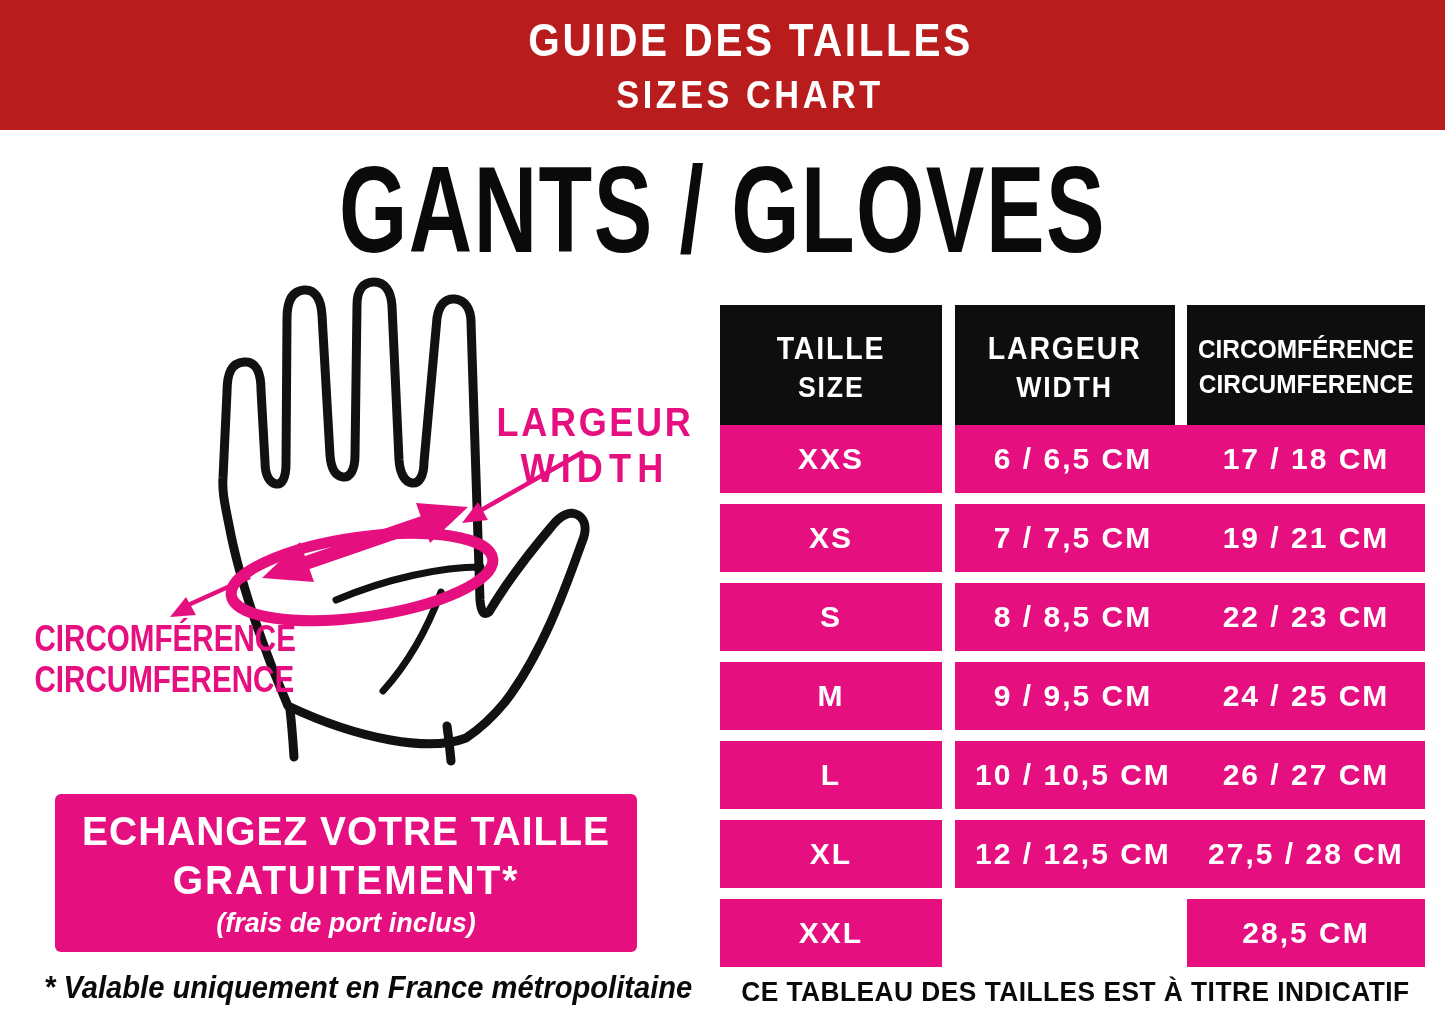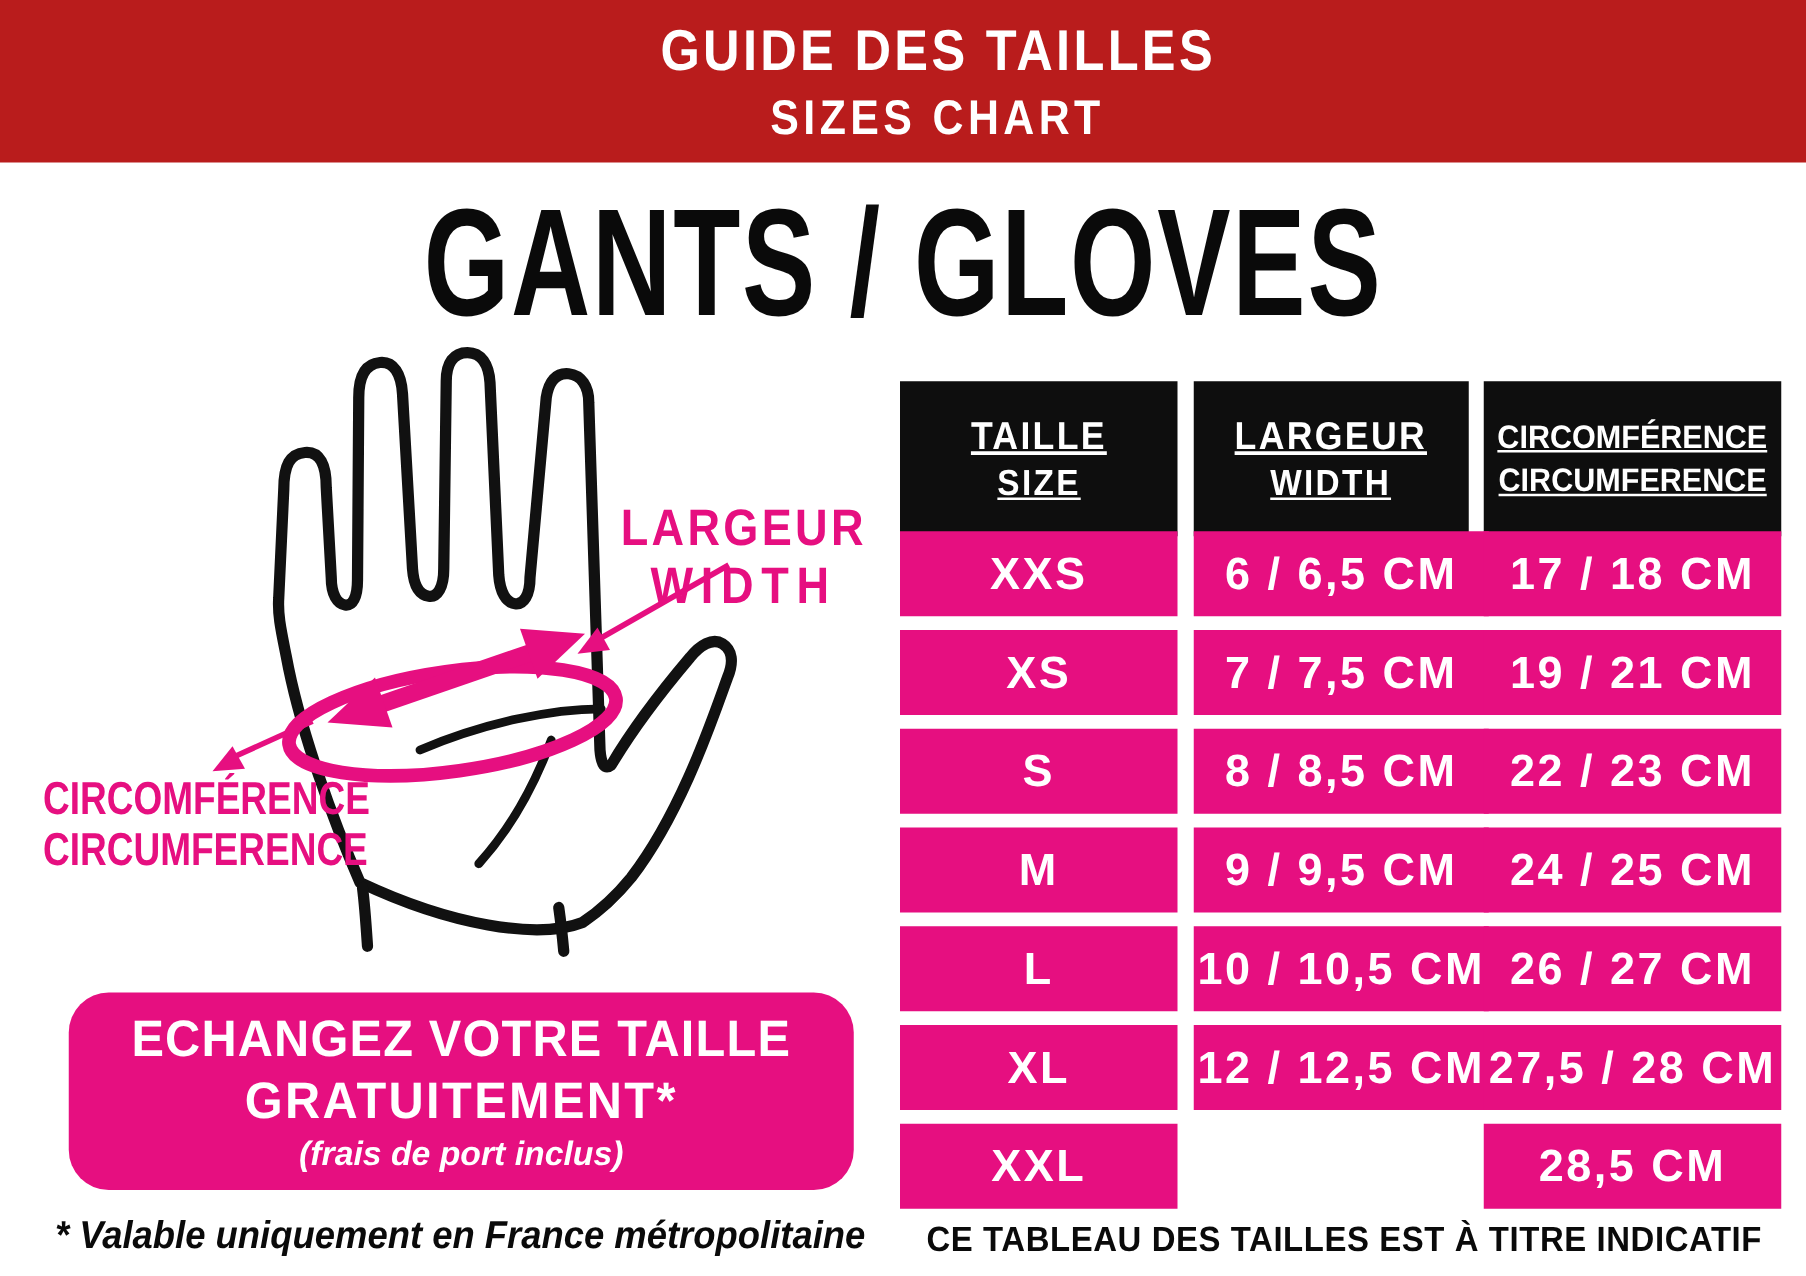--- a/index.html
+++ b/index.html
@@ -32,50 +32,50 @@
   .hand-svg{position:absolute;left:150px;top:255px;width:560px;height:520px;}
   .pink-label{position:absolute;text-align:center;color:var(--pink);font-weight:700;line-height:1.12;}
   .label-largeur{left:460px;top:400px;width:270px;}
   .label-largeur .a{display:block;font-size:41px;letter-spacing:3px;transform:scaleX(.88);white-space:nowrap;}
   .label-largeur .b{display:block;font-size:41px;letter-spacing:7px;transform:scaleX(.88);white-space:nowrap;}
   .label-circ{left:8px;top:618px;width:264px;}
   .label-circ .a{display:block;font-size:37px;letter-spacing:0px;transform:scaleX(.80);white-space:nowrap;}
   .label-circ .b{display:block;font-size:37px;letter-spacing:0px;transform:scaleX(.80);white-space:nowrap;}
   
   .promo-box{
-    position:absolute;left:55px;top:794px;width:628px;height:158px;
-    background:var(--pink);border-radius:32px;color:#fff;text-align:center;
+    position:absolute;left:55px;top:794px;width:582px;height:158px;
+    background:var(--pink);border-radius:6px;color:#fff;text-align:center;
     display:flex;flex-direction:column;justify-content:center;gap:2px;
   }
   .promo-box .p1{font-size:41px;font-weight:700;letter-spacing:1px;white-space:nowrap;transform:scaleX(.95);}
   .promo-box .p2{font-size:41px;font-weight:700;letter-spacing:2px;white-space:nowrap;transform:scaleX(.95);}
   .promo-box .p3{font-size:27px;font-weight:700;font-style:italic;margin-top:2px;}
   
   .footnote-left{
     position:absolute;left:44px;top:970px;width:640px;font-size:31px;font-weight:700;
     font-style:italic;color:#0a0a0a;white-space:nowrap;transform:scaleX(.94);transform-origin:left;
   }
   .footnote-right{
     position:absolute;left:720px;top:976px;width:706px;text-align:center;font-size:28px;
     font-weight:700;color:#0a0a0a;letter-spacing:.5px;white-space:nowrap;
     transform:scaleX(.94);
   }
   
   .th{
     position:absolute;top:305px;height:124px;background:#0e0e0e;color:#fff;
     display:flex;flex-direction:column;align-items:center;justify-content:center;
-    text-align:center;font-weight:700;text-decoration:underline;
+    text-align:center;font-weight:700;
   }
   .th .fr{font-size:31px;letter-spacing:2px;white-space:nowrap;transform:scaleX(.92);}
   .th .en{font-size:29px;letter-spacing:2px;margin-top:4px;white-space:nowrap;transform:scaleX(.92);}
   .th.h3 .fr,.th.h3 .en{font-size:26px;letter-spacing:0;transform:scaleX(.94);}
   .tcol{position:absolute;top:425px;display:flex;flex-direction:column;gap:11px;}
   .tcol .cell{
     height:68px;background:var(--pink);color:#fff;display:flex;align-items:center;
-    justify-content:center;font-size:36px;font-weight:700;letter-spacing:2px;
+    justify-content:center;font-size:30px;font-weight:700;letter-spacing:2px;
     white-space:nowrap;
   }
   .col-x1{left:720px;width:222px;}
   .col-x2{left:955px;width:236px;}
   .col-x3{left:1187px;width:238px;text-align:right;}
   .h1{left:720px;width:222px;}
   .h2{left:955px;width:220px;}
   .h3{left:1187px;width:238px;}
 </style>
 </head>

